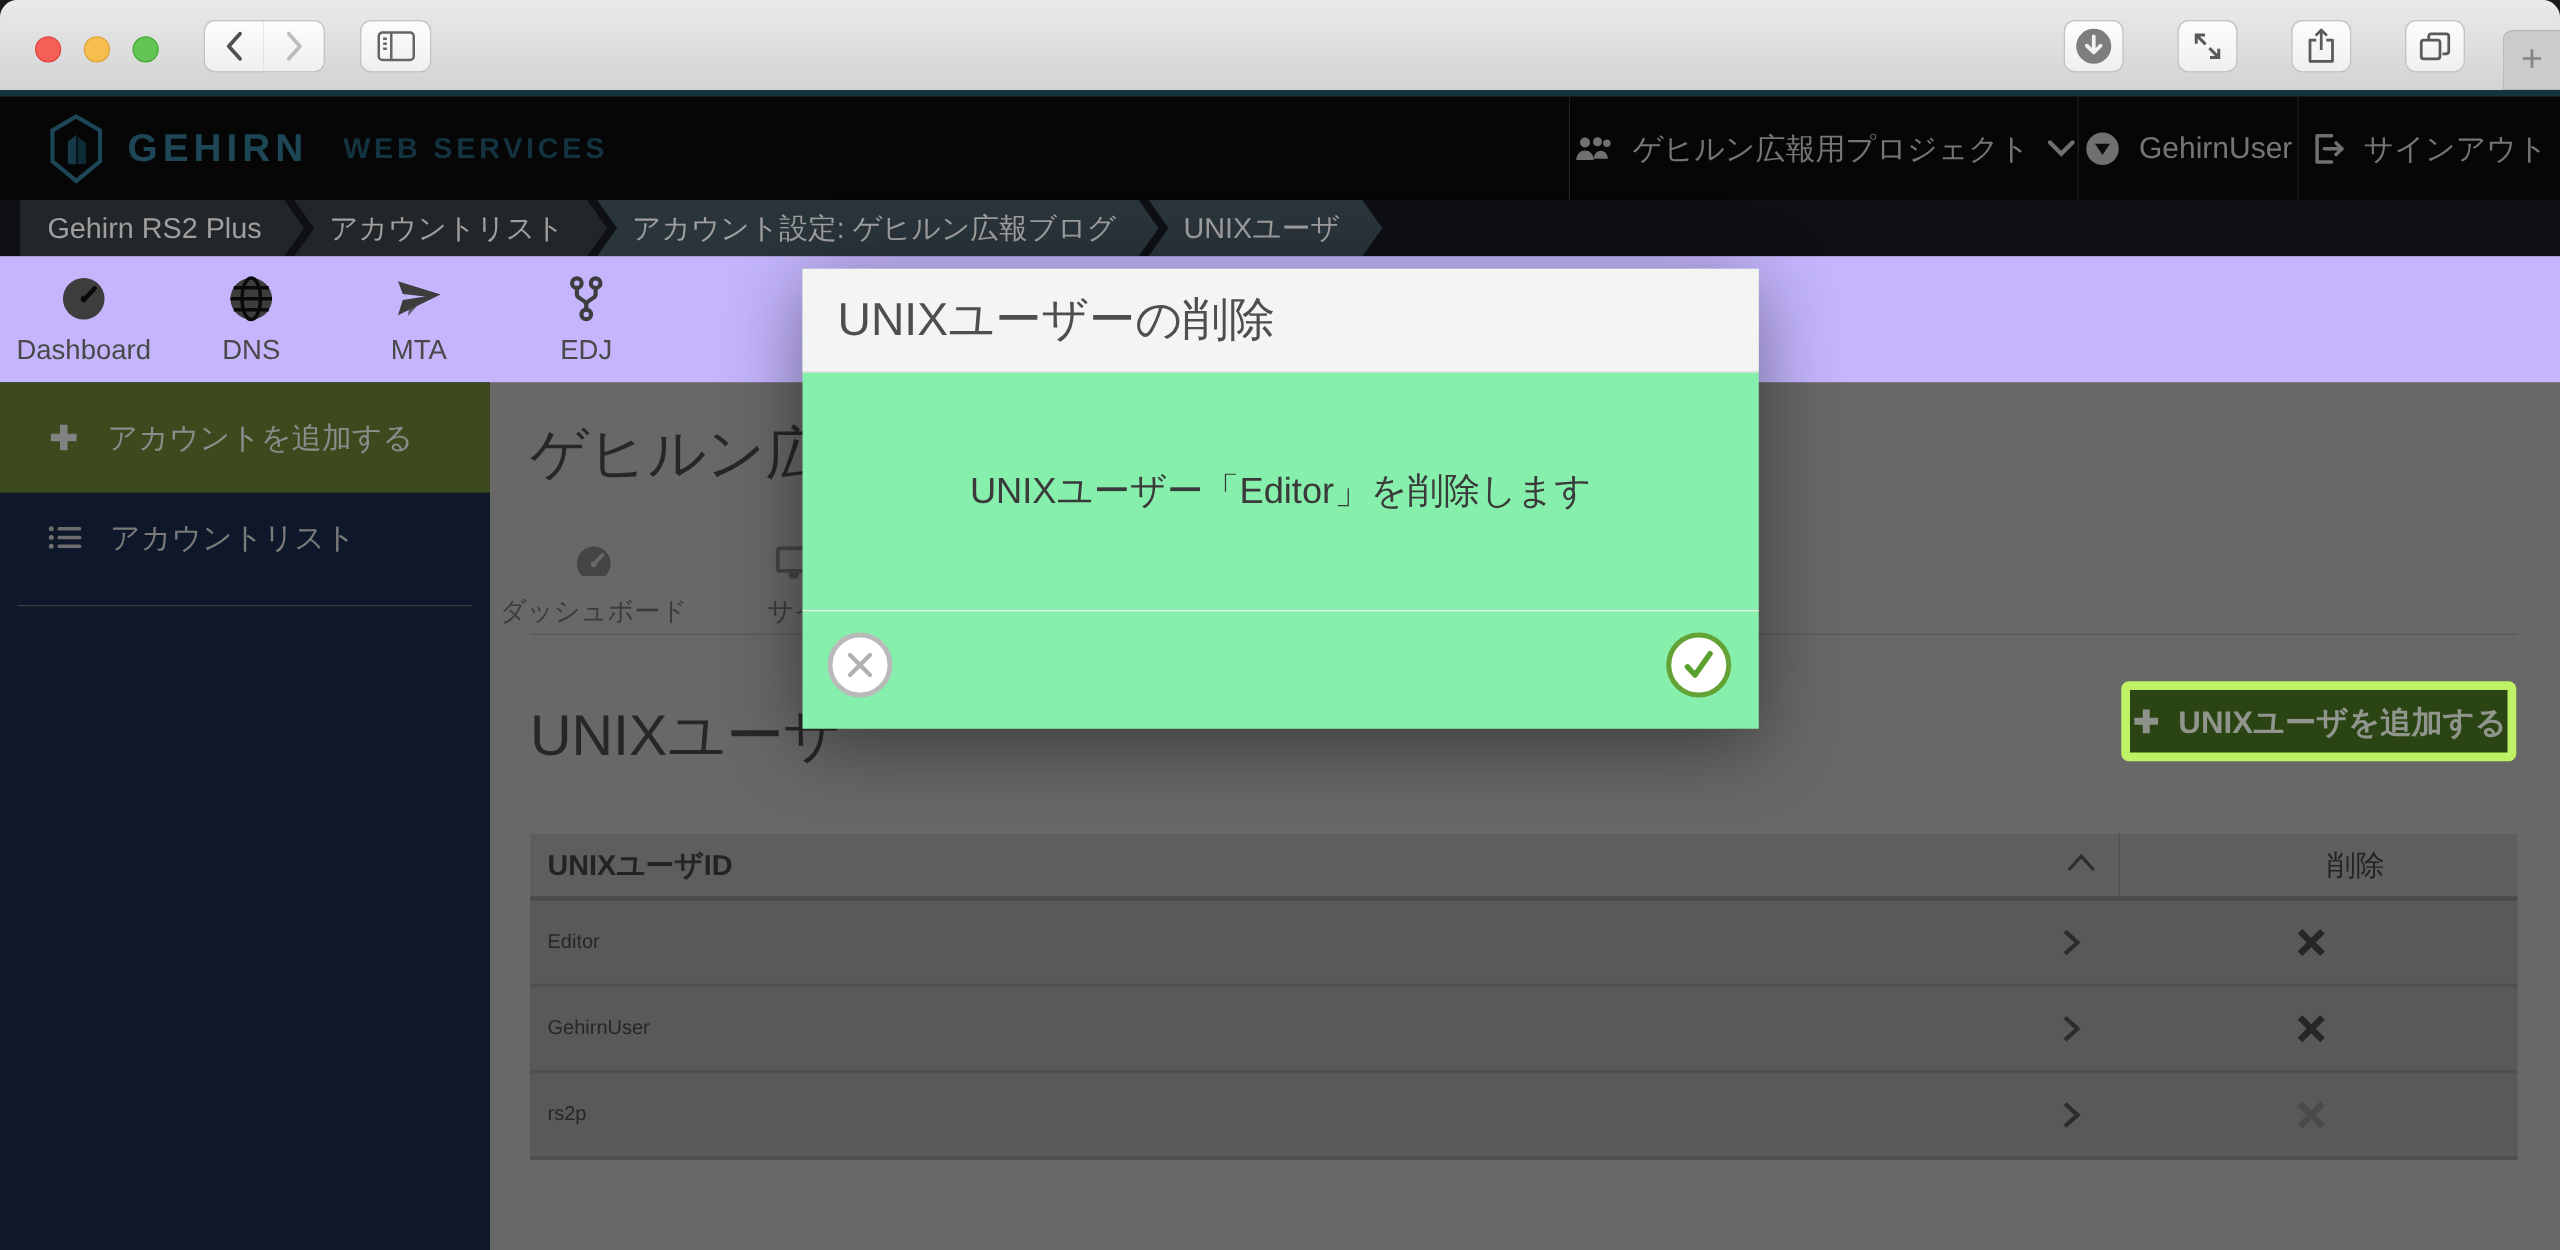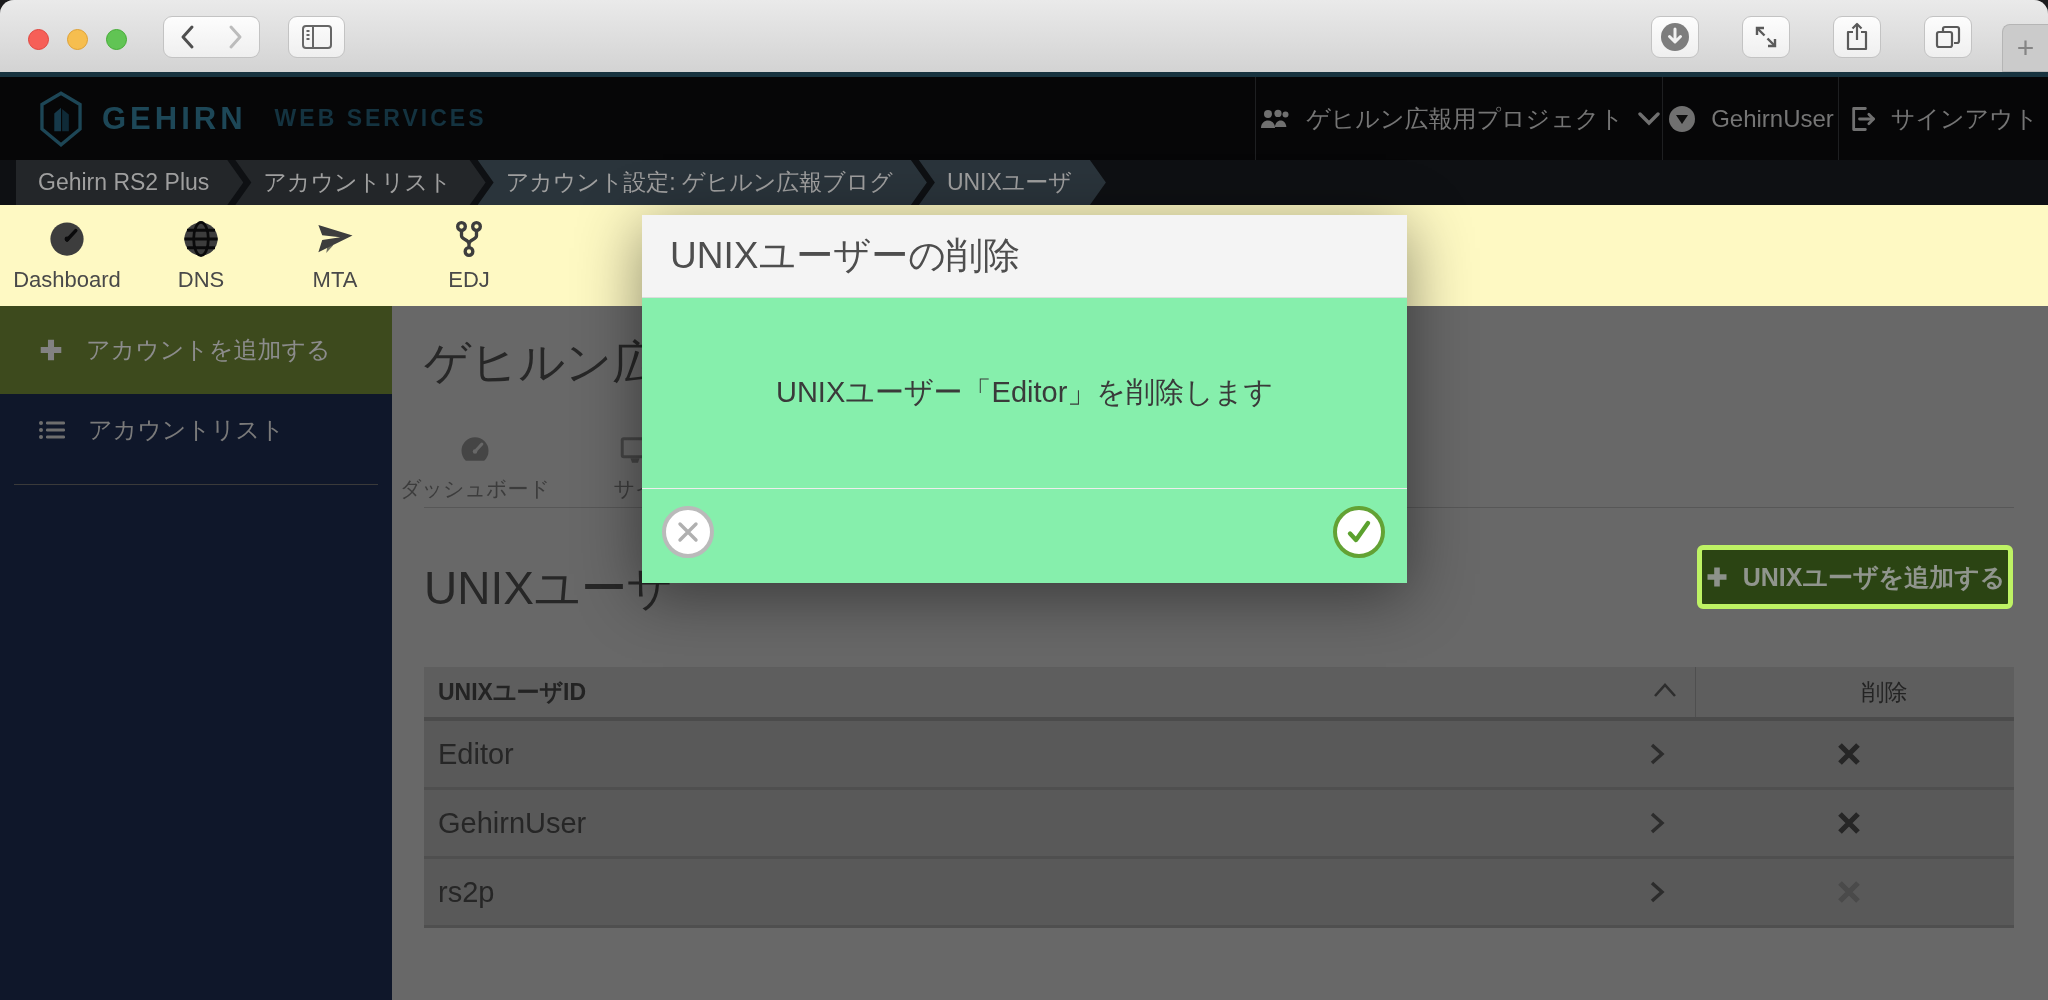--- a/index.html
+++ b/index.html
@@ -42,21 +42,21 @@
   .crumbs{position:absolute;top:160px;left:0;right:0;height:45px;background:#0e1013;display:flex;}
   .crumb{--a:16px;display:flex;align-items:center;padding:0 34px 0 28px;font-size:23px;color:#9f9f9f;white-space:nowrap;
          clip-path:polygon(0 0,calc(100% - var(--a)) 0,100% 50%,calc(100% - var(--a)) 100%,0 100%,var(--a) 50%);
          margin-left:-8px;}
   .crumb:first-child{margin-left:16px;padding-left:22px;
          clip-path:polygon(0 0,calc(100% - var(--a)) 0,100% 50%,calc(100% - var(--a)) 100%,0 100%);}
   .c-dark{background:#232629;}
   .c-teal{background:#2a343b;}
 
   
-  .navtabs{position:absolute;top:205px;left:0;right:0;height:101px;background:#fef9c3;display:flex;}
+  .navtabs{position:absolute;top:205px;left:0;right:0;height:101px;background:#c4b5fd;display:flex;}
   .navtab{width:134px;display:flex;flex-direction:column;align-items:center;justify-content:center;gap:7px;}
   .navtab svg{color:#3d3d3d;}
   .navtab .ntlabel{font-size:22px;color:#494949;}
   .navtab.active{background:#020203;position:relative;}
   .navtab.active svg{color:#7d7d7d;}
   .navtab.active .ntlabel{color:#b4b4b4;}
   .navtab.active::before{content:"";position:absolute;top:-10px;left:50%;margin-left:-10px;
       border-left:10px solid transparent;border-right:10px solid transparent;border-bottom:10px solid #020203;}
 
   
@@ -68,36 +68,36 @@
 
   
   .main{position:absolute;left:392px;top:306px;right:0;bottom:0;background:#686868;overflow:hidden;}
   .account-title{position:absolute;left:32px;top:26px;font-size:46px;color:#272727;}
   .acct-tabs{position:absolute;left:8px;top:126px;display:flex;gap:10px;}
   .acct-tab{width:150px;display:flex;flex-direction:column;align-items:center;gap:7px;color:#3e3e3e;}
   .acct-tab svg{color:#454545;}
   .acct-tab .atlabel{font-size:21px;color:#3c3c3c;}
   .tabs-rule{position:absolute;left:32px;right:34px;top:201px;border-top:1px solid #575757;}
   .section-title{position:absolute;left:32px;top:252px;font-size:46px;color:#272727;}
-  .add-btn{position:absolute;left:1305px;top:239px;width:316px;height:64px;background:#2b4413;border:5px solid #bef264;
+  .add-btn{position:absolute;left:1305px;top:239px;width:316px;height:64px;background:#2b4413;border:7px solid #bef264;
            border-radius:6px;display:flex;align-items:center;justify-content:center;gap:14px;
            color:#90958d;font-size:25px;font-weight:bold;box-sizing:border-box;}
 
   .table-head{position:absolute;left:32px;top:361px;width:1590px;height:50px;background:#5e5e5e;
               border-bottom:4px solid #4b4b4b;box-sizing:content-box;}
   .th-id{position:absolute;left:14px;top:0;height:50px;display:flex;align-items:center;
          font-size:23px;font-weight:bold;color:#232323;}
   .th-caret{position:absolute;left:1228px;top:14px;}
   .th-vline{position:absolute;left:1271px;top:0;bottom:0;width:1px;background:#4f4f4f;}
   .th-del{position:absolute;left:1271px;width:319px;top:0;height:50px;display:flex;align-items:center;justify-content:center;
           font-size:23px;font-weight:normal;color:#232323;padding-left:30px;}
 
   .table-body{position:absolute;left:32px;top:415px;width:1590px;}
   .trow{position:relative;height:66px;background:#595959;border-bottom:3px solid #4f4f4f;}
-  .trow .rid{position:absolute;left:14px;top:0;height:66px;display:flex;align-items:center;font-size:29px;color:#262626;}
+  .trow .rid{position:absolute;left:14px;top:0;height:66px;display:flex;align-items:center;font-size:16px;color:#262626;}
   .row-chev{position:absolute;left:1224px;top:21px;}
   .row-x{position:absolute;left:1411px;top:19px;}
   .row-x svg{color:#262626;}
   .row-x.dim svg{color:#4a4a4a;}
 
   
   .modal{position:absolute;left:642px;top:215px;width:765px;height:368px;background:#86efac;z-index:40;
          box-shadow:0 12px 60px rgba(0,0,0,.45);display:flex;flex-direction:column;}
   .modal-head{height:83px;background:#f4f4f4;border-bottom:1px solid #dcdcdc;display:flex;align-items:center;box-sizing:border-box;}
   .modal-title{margin-left:28px;font-size:37px;color:#4e4e4e;}

